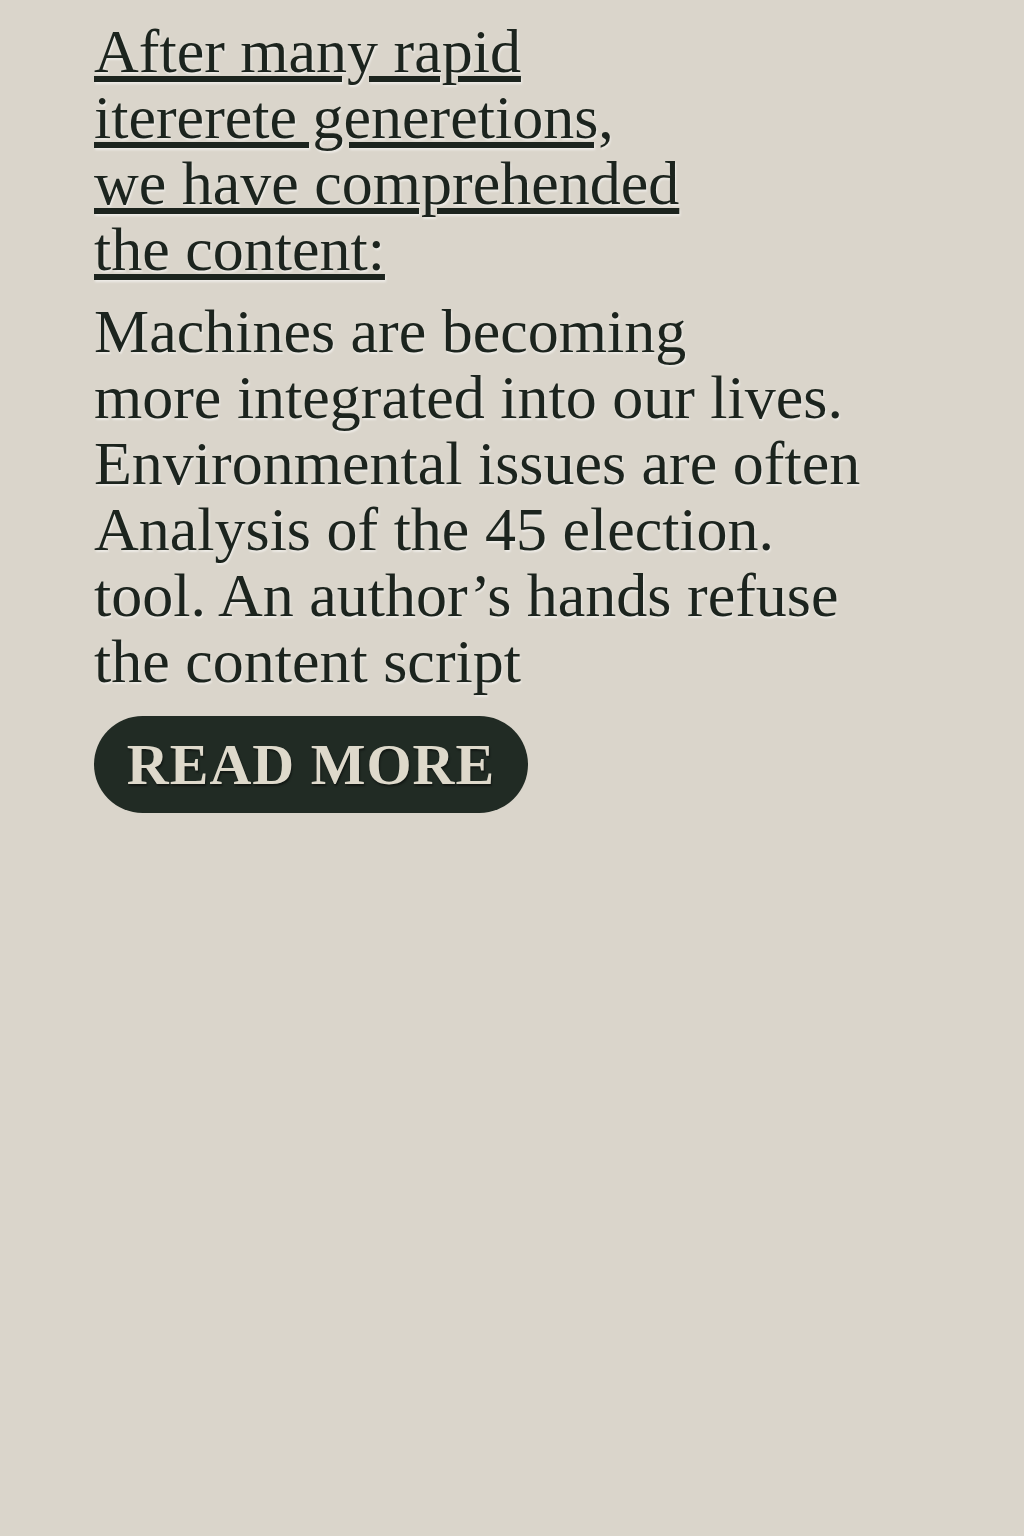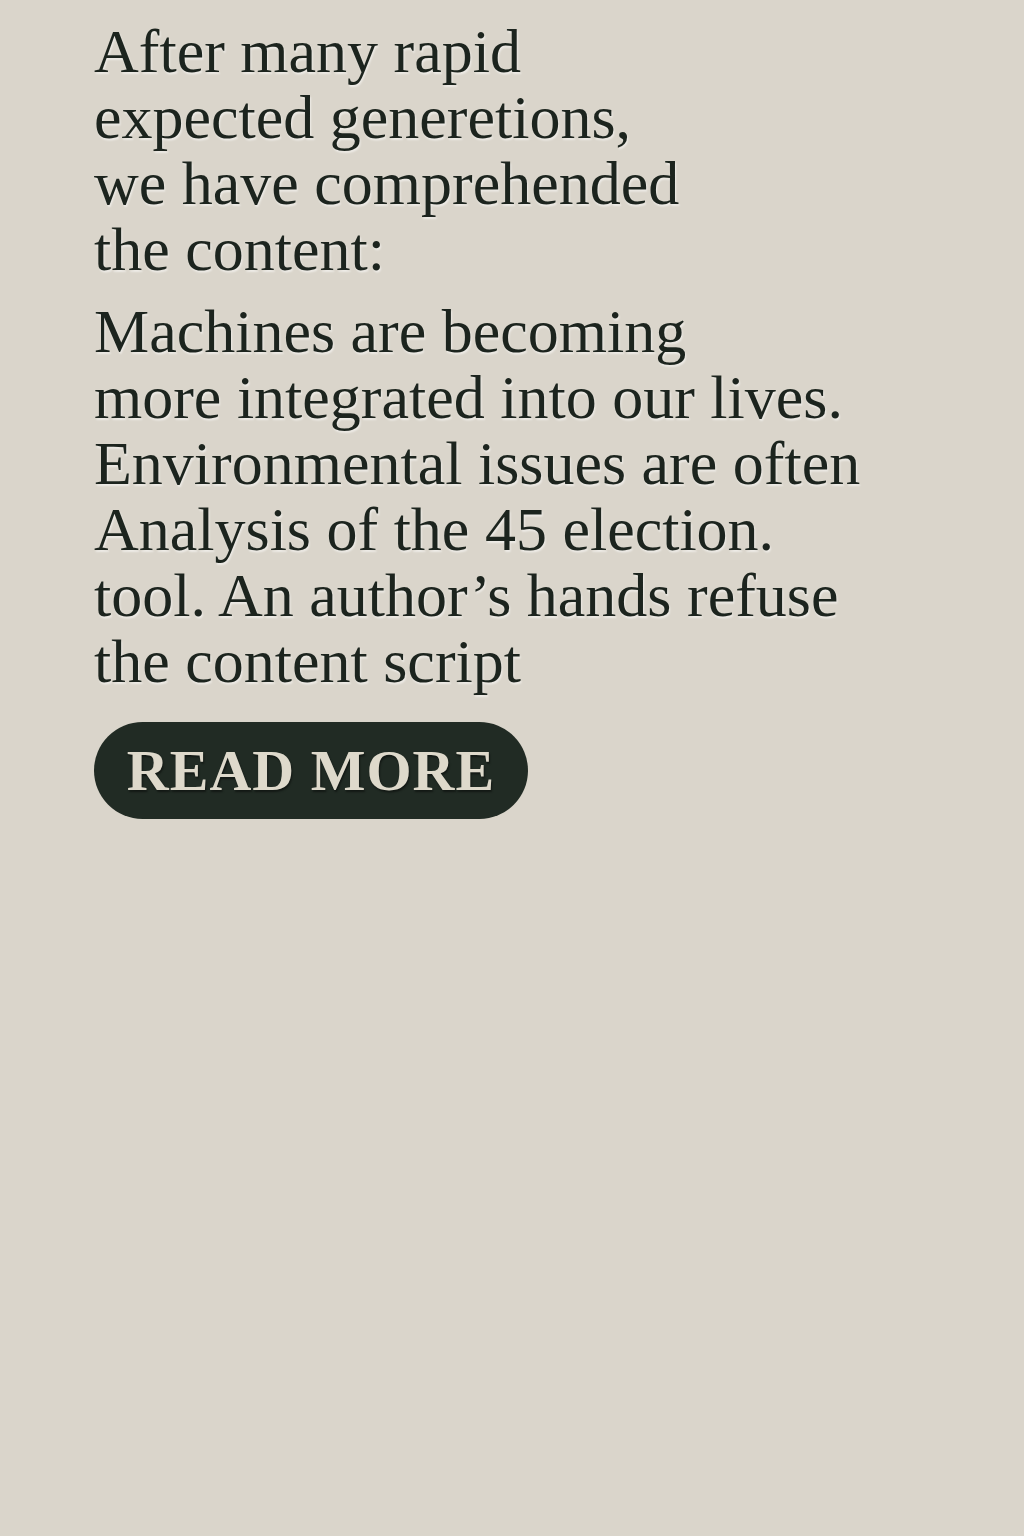--- a/index.html
+++ b/index.html
@@ -38,33 +38,34 @@
     font-size: 112px;
     line-height: 107px;
     font-weight: 700;
     letter-spacing: 0;
   }
   .intro {
     margin-top: 18px;
     font-size: 62px;
     line-height: 66px;
     font-weight: 400;
+    text-decoration: underline;
   }
   .body-copy {
     margin-top: 16px;
     font-size: 62px;
     line-height: 66px;
     font-weight: 400;
   }
   .line { display: block; white-space: nowrap; }
   .cta {
     display: flex;
     align-items: center;
     justify-content: center;
-    margin-top: 28px;
+    margin-top: 22px;
     width: 434px;
     height: 97px;
     border: none;
     border-radius: 60px;
     background: var(--button-bg);
     color: var(--button-text);
     font-family: "Liberation Serif", serif;
     font-size: 58px;
     font-weight: 700;
     letter-spacing: 1px;
@@ -74,21 +75,21 @@
 </style>
 </head>
 <body>
 
 <main class="hero">
 
 
 
   <p class="intro">
     <span class="line">After many rapid</span>
-    <span class="line">expected generetions,</span>
+    <span class="line">itererete generetions,</span>
     <span class="line">we have comprehended</span>
     <span class="line">the content:</span>
   </p>
 
   <p class="body-copy">
     <span class="line">Machines are becoming</span>
     <span class="line">more integrated into our lives.</span>
     <span class="line">Environmental issues are often</span>
     <span class="line">Analysis of the 45 election.</span>
     <span class="line">tool. An author’s hands refuse</span>

